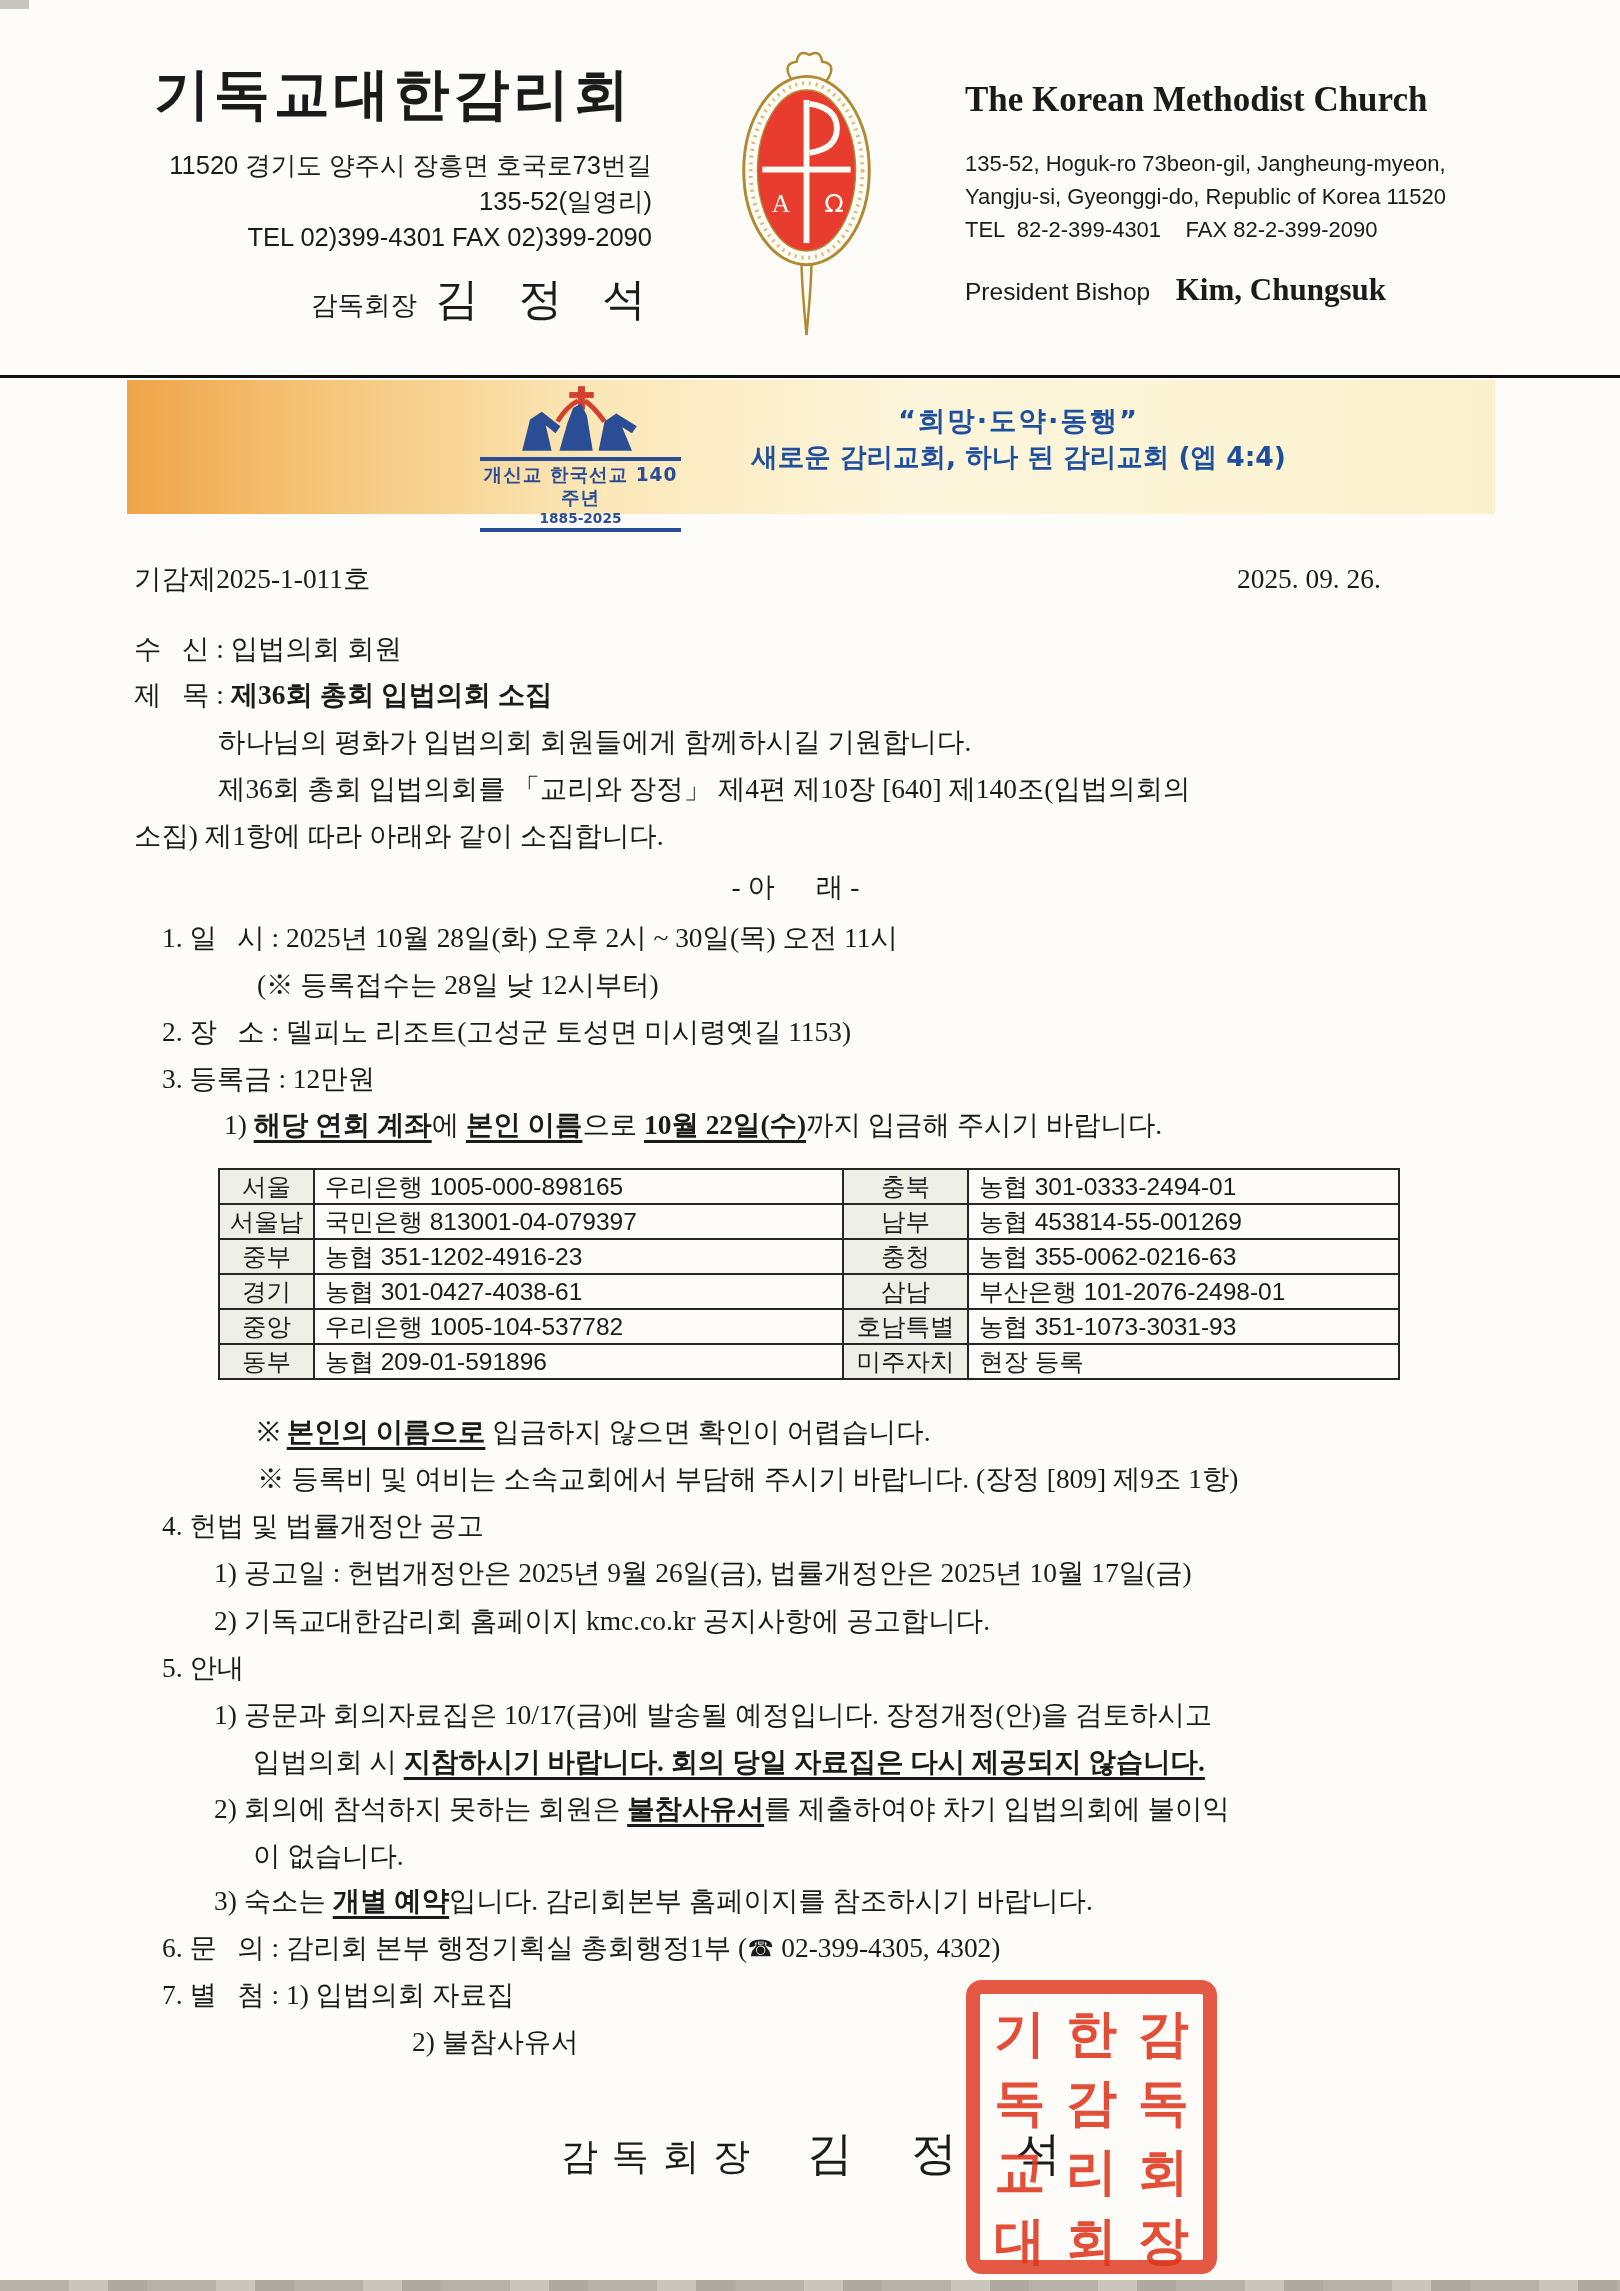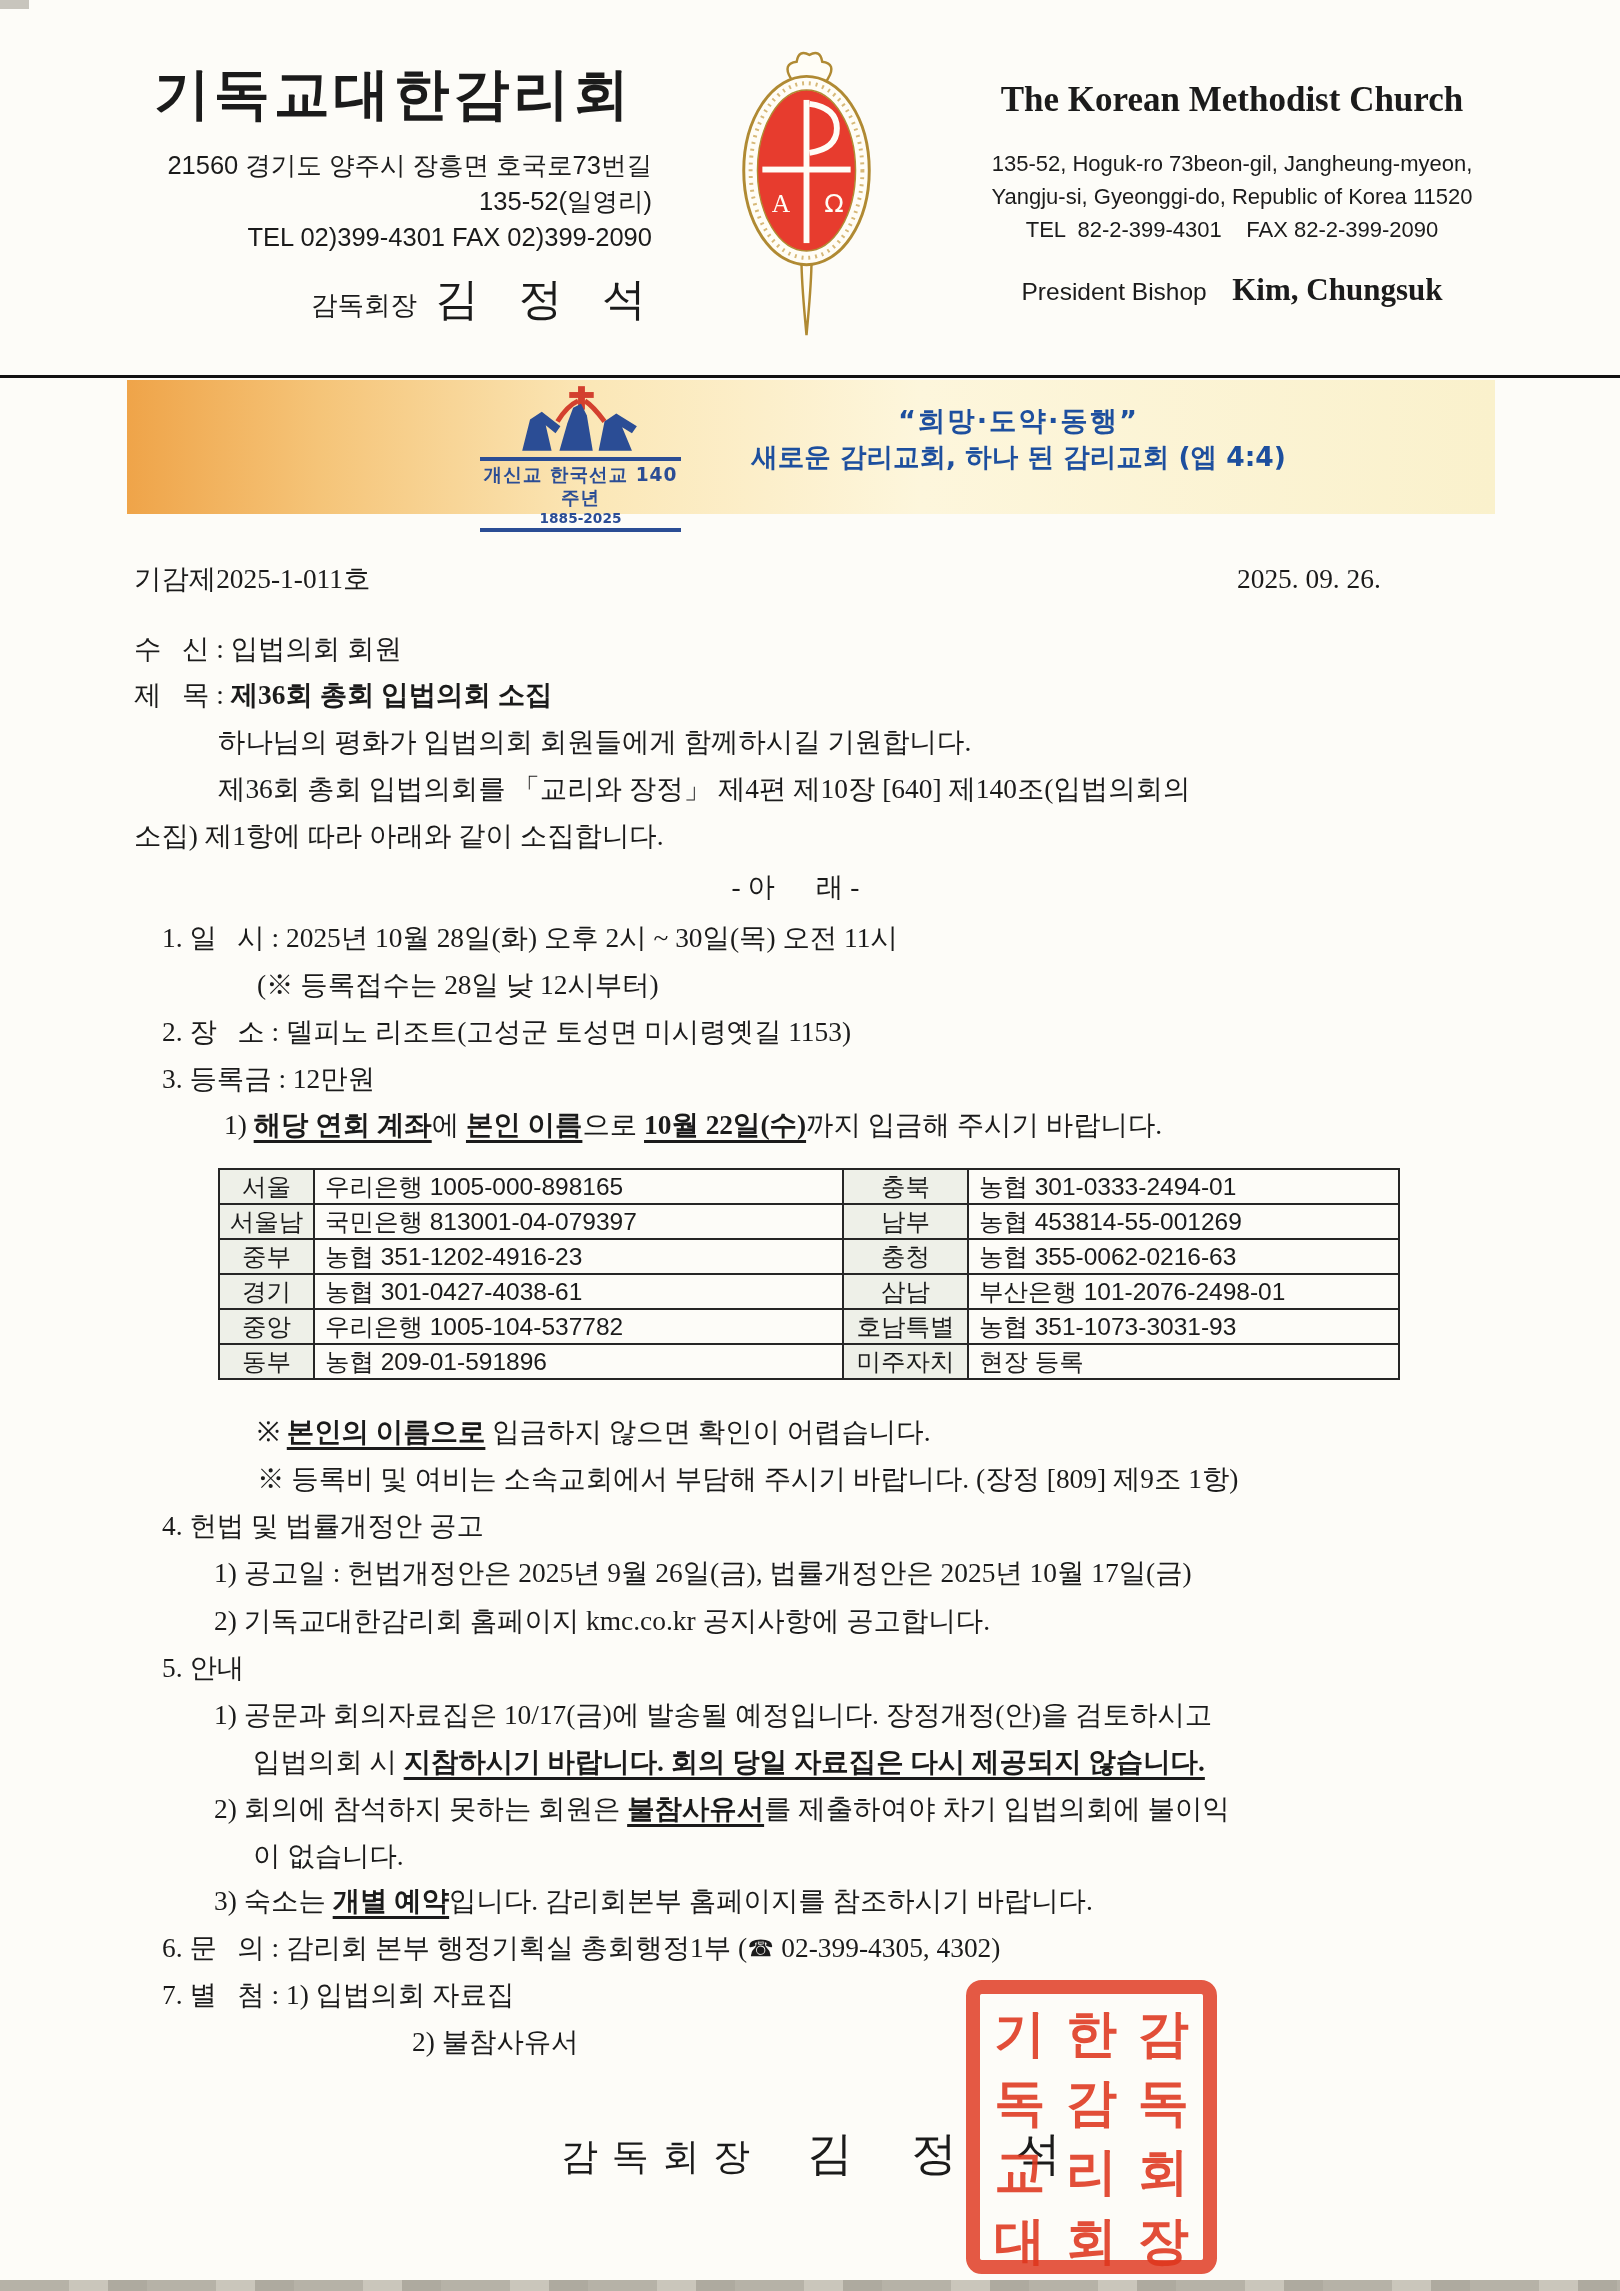--- a/index.html
+++ b/index.html
@@ -6,21 +6,21 @@
   .page{position:relative;width:1620px;height:2292px;background:#fdfcf8;overflow:hidden;
         font-family:"Liberation Serif","DejaVu Serif",serif;color:#1b1b1b;}
   .abs{position:absolute;}
   .pre{white-space:pre;}
   
   .hdr-left{position:absolute;left:135px;top:57px;width:517px;text-align:right;}
   .hdr-title{font-size:56px;font-weight:bold;letter-spacing:3.9px;text-align:center;margin-bottom:13.7px;}
   .hdr-addr{font-family:"Liberation Sans","DejaVu Sans",sans-serif;font-size:25.5px;line-height:36px;}
   .hdr-pres{margin-top:15.7px;font-family:"Liberation Sans","DejaVu Sans",sans-serif;font-size:26.5px;}
   .hdr-pres .pname{font-family:"Liberation Serif",serif;font-size:44px;letter-spacing:5.9px;margin-left:17.6px;}
-  .hdr-right{position:absolute;left:965px;top:80px;width:534px;text-align:center;}
+  .hdr-right{position:absolute;left:965px;top:80px;width:534px;}
   .hdr-en-title{font-size:35px;font-weight:600;margin-bottom:27.4px;}
   .hdr-en-addr{font-family:"Liberation Sans","DejaVu Sans",sans-serif;font-size:22px;line-height:33px;}
   .hdr-en-pres{margin-top:25.5px;font-family:"Liberation Sans","DejaVu Sans",sans-serif;font-size:24.5px;}
   .hdr-en-pres .pname{font-family:"Liberation Serif",serif;font-weight:bold;font-size:31px;margin-left:25.5px;}
   .divider{position:absolute;left:0;top:375px;width:1620px;height:2.9px;background:#121212;}
   
   .banner{position:absolute;left:127px;top:380px;width:1368px;height:134px;
           background:linear-gradient(90deg,#efa449 0%,#f5c478 14%,#fbe7b7 34%,#fdf6dc 58%,#faf1cc 100%);}
   .b-logo{position:absolute;left:353px;top:5.9px;width:201px;text-align:center;color:#2b4d95;
           font-family:"DejaVu Sans",sans-serif;}
@@ -57,21 +57,21 @@
 </head>
 <body>
 
 <div class="page">
 
   <div class="scan-top"></div>
 
   <div class="hdr-left">
     <div class="hdr-title">기독교대한감리회</div>
     <div class="hdr-addr">
-      <div>21560 경기도 양주시 장흥면 호국로73번길</div>
+      <div>11520 경기도 양주시 장흥면 호국로73번길</div>
       <div>135-52(일영리)</div>
       <div>TEL 02)399-4301   FAX 02)399-2090</div>
     </div>
     <div class="hdr-pres">
       <span>감독회장</span><span class="pname pre">김  정  석</span>
     </div>
   </div>
 
   <div class="abs" style="left:723px;top:45px;">
     <svg width="167" height="304" viewBox="0 0 170 310">

